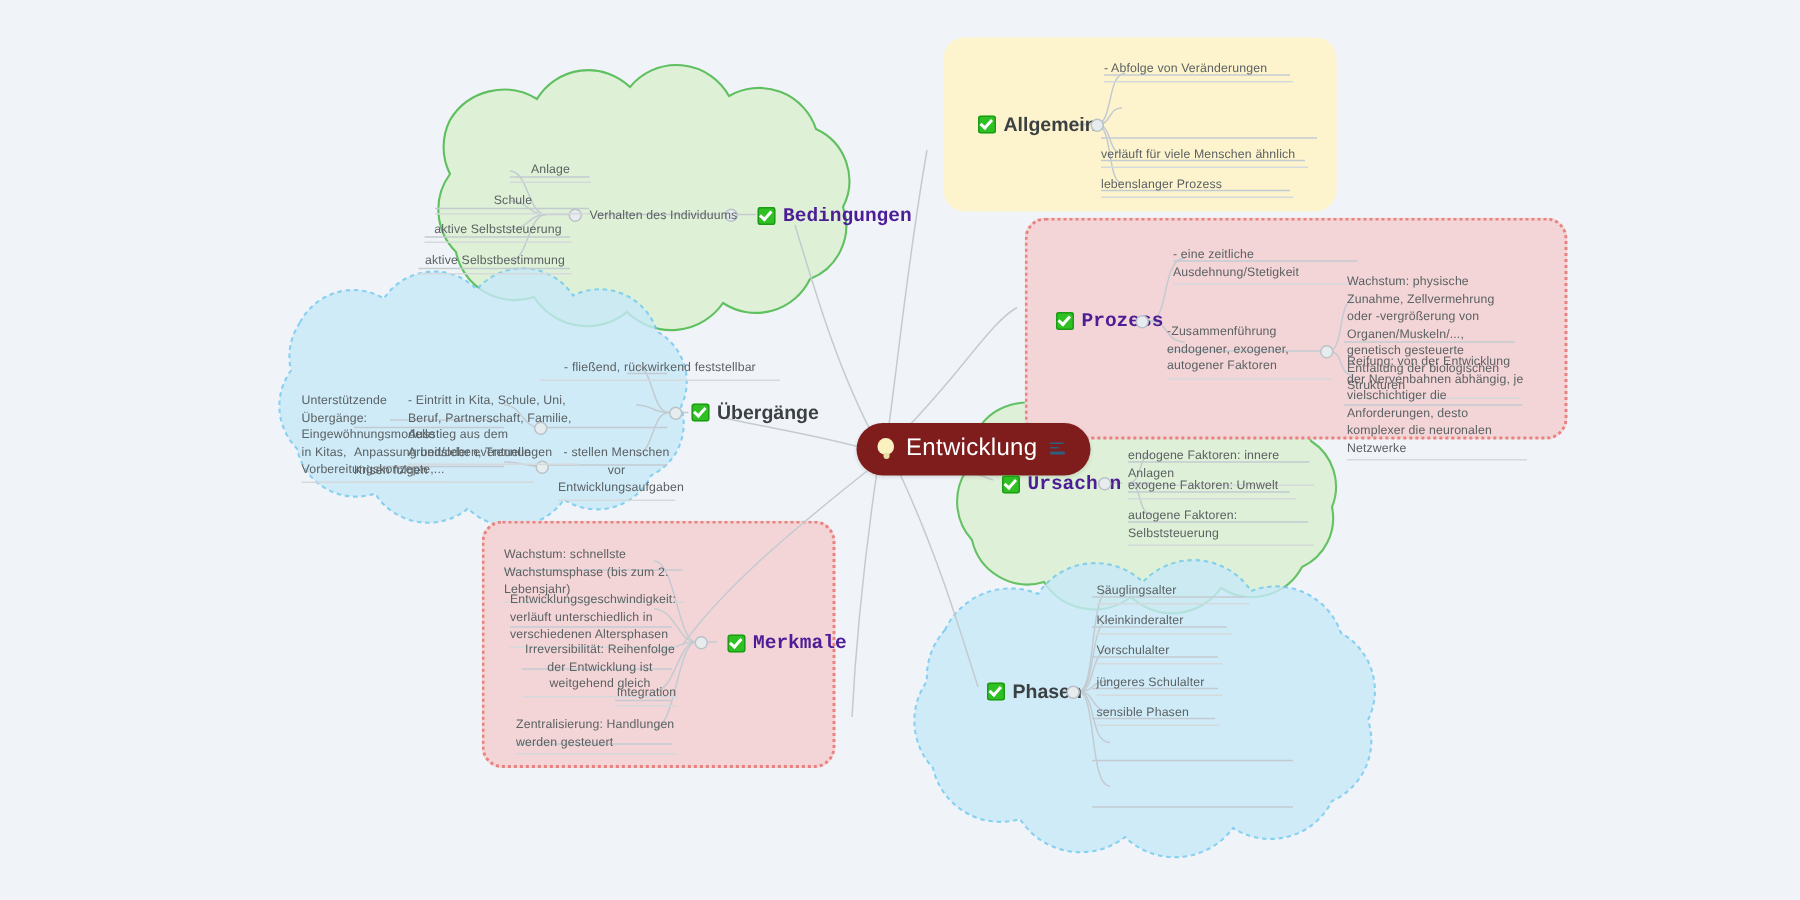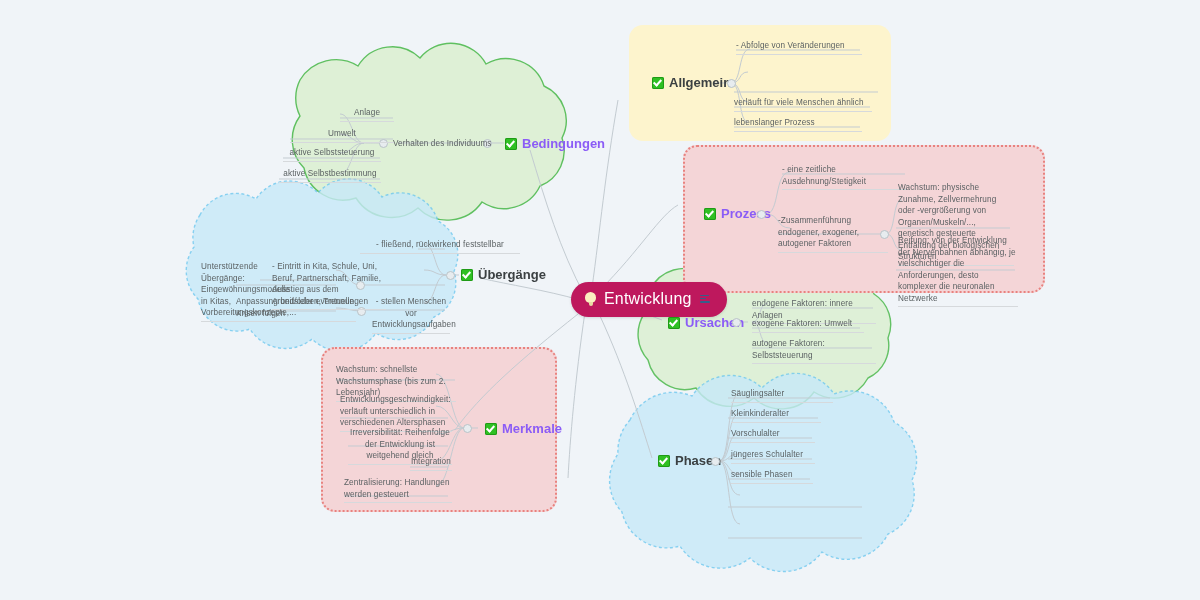--- a/index.html
+++ b/index.html
@@ -31,39 +31,39 @@
   .node.u{border-bottom:1px solid #d6d9dc;padding-bottom:2px;}
 
   
   .branch{
     position:absolute;
     display:flex;align-items:center;gap:5px;
     font-size:13px;font-weight:bold;
     white-space:nowrap;
   }
   .branch.dark{color:#3b4042;}
-  .branch.light{color:#8b5cf6;}
+  .branch.light{color:#4c1d95;font-family:Liberation Mono, monospace;}
   .chk{
     width:12px;height:12px;flex:0 0 12px;
     background:#2fc023;border-radius:2px;
     position:relative;
     box-shadow:0 0 0 1px #1f9a16 inset;
   }
   .chk::after{
     content:"";position:absolute;
     left:3px;top:1.5px;width:3px;height:6px;
     border:solid #fff;border-width:0 2px 2px 0;
     transform:rotate(42deg);
   }
 
   
   #central{
     position:absolute;
     display:flex;align-items:center;gap:8px;
-    background:#be185d;
+    background:#7f1d1d;
     border-radius:20px;
     padding:8px 16px 9px 14px;
     box-shadow:0 1px 3px rgba(0,0,0,.12);
     justify-content:space-between;
   }
   #central .title{
     color:#ffffff;font-size:16px;letter-spacing:.2px;
   }
   .bulb{
     width:11px;height:15px;flex:0 0 11px;position:relative;
@@ -297,21 +297,21 @@
   <div class="dot" style="left:880px;top:230px;"></div>
   <div class="dot" style="left:446px;top:271px;"></div>
   <div class="dot" style="left:356px;top:281px;"></div>
   <div class="dot" style="left:357px;top:307px;"></div>
   <div class="dot" style="left:463px;top:424px;"></div>
   <div class="dot" style="left:732px;top:318px;"></div>
   <div class="dot" style="left:711px;top:457px;"></div>
 
   <div class="node" style="left:393px;top:138px;width:110px;">Verhalten des Individuums</div>
   <div class="node u" style="left:340px;top:107px;width:54px;text-align:center;">Anlage</div>
-  <div class="node u" style="left:290px;top:128px;width:104px;text-align:center;">Umwelt</div>
+  <div class="node u" style="left:290px;top:128px;width:104px;text-align:center;">Schule</div>
   <div class="node u" style="left:283px;top:147px;width:98px;text-align:center;">aktive Selbststeuerung</div>
   <div class="node u" style="left:279px;top:168px;width:102px;text-align:center;">aktive Selbstbestimmung</div>
 
   <div class="node u" style="left:736px;top:40px;width:126px;">- Abfolge von Veränderungen</div>
   <div class="node u" style="left:734px;top:97px;width:138px;">verläuft für viele Menschen ähnlich</div>
   <div class="node u" style="left:734px;top:117px;width:128px;">lebenslanger Prozess</div>
 
   <div class="node u" style="left:782px;top:164px;width:124px;">- eine zeitliche Ausdehnung/Stetigkeit</div>
   <div class="node u" style="left:778px;top:215px;width:110px;">-Zusammenführung endogener, exogener, autogener Faktoren</div>
   <div class="node u" style="left:898px;top:182px;width:116px;">Wachstum:  physische Zunahme, Zellvermehrung oder -vergrößerung von Organen/Muskeln/..., genetisch gesteuerte Entfaltung der biologischen Strukturen</div>

